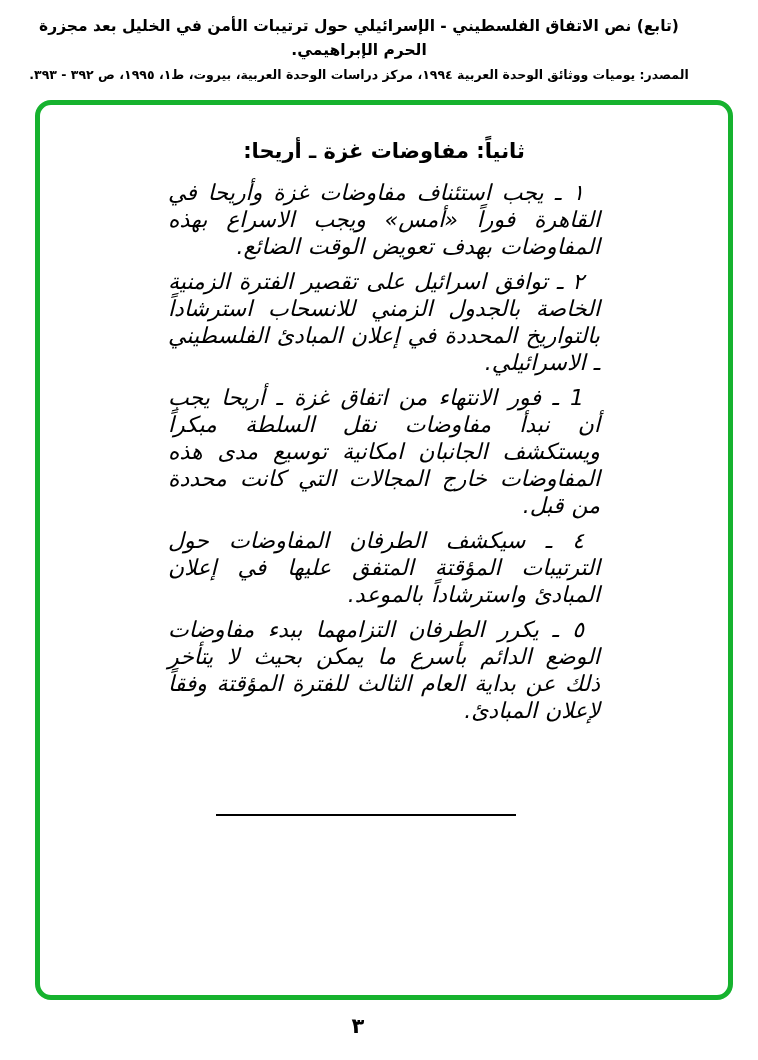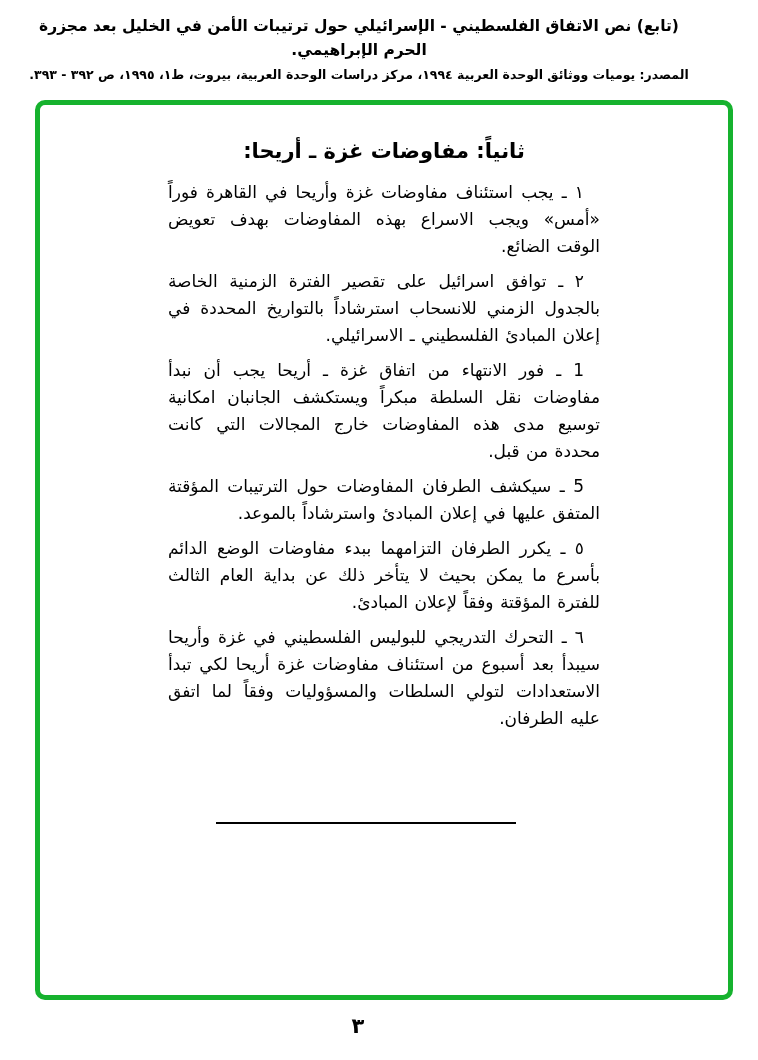--- a/index.html
+++ b/index.html
@@ -40,44 +40,45 @@
   }
   
   .document-frame {
     position: absolute;
     left: 35px;
     top: 100px;
     width: 698px;
     height: 900px;
     box-sizing: border-box;
     border: 5px solid #16b22e;
-    border-radius: 10px;
+    border-radius: 16px;
     background: #ffffff;
   }
   
   .text-column {
     width: 432px;
     margin: 0 auto;
     padding-top: 34px;
     direction: rtl;
   }
   .section-title {
     text-align: center;
     font-size: 21px;
     font-weight: bold;
     margin: 0 0 16px 0;
     letter-spacing: 0.5px;
   }
   .doc-paragraph {
-    font-size: 17px;
+    font-size: 22px;
     line-height: 27px;
     text-align: justify;
     text-indent: 16px;
     margin: 0 0 8px 0;
     word-spacing: 1px;
+    font-style: italic;
   }
   .divider-line {
     width: 300px;
     border: 0;
     border-top: 2px solid #000000;
     margin: 90px auto 0 auto;
     position: relative;
     right: 18px;
   }
   
@@ -99,21 +100,20 @@
   <div class="header-source">المصدر: يوميات ووثائق الوحدة العربية ١٩٩٤، مركز دراسات الوحدة العربية، بيروت، ط١، ١٩٩٥، ص ٣٩٢ - ٣٩٣.</div>
 </div>
 
 <div class="document-frame">
   <div class="text-column">
     <h2 class="section-title">ثانياً:  مفاوضات غزة ـ أريحا:</h2>
 
     <p class="doc-paragraph">١ ـ يجب استئناف مفاوضات غزة وأريحا في القاهرة فوراً «أمس» ويجب الاسراع بهذه المفاوضات بهدف تعويض الوقت الضائع.</p>
     <p class="doc-paragraph">٢ ـ توافق اسرائيل على تقصير الفترة الزمنية الخاصة بالجدول الزمني للانسحاب استرشاداً بالتواريخ المحددة في إعلان المبادئ الفلسطيني ـ الاسرائيلي.</p>
     <p class="doc-paragraph">1 ـ فور الانتهاء من اتفاق غزة ـ أريحا يجب أن نبدأ مفاوضات نقل السلطة مبكراً ويستكشف الجانبان امكانية توسيع مدى هذه المفاوضات خارج المجالات التي كانت محددة من قبل.</p>
-    <p class="doc-paragraph">5 ـ سيكشف الطرفان المفاوضات حول الترتيبات المؤقتة المتفق عليها في إعلان المبادئ واسترشاداً بالموعد.</p>
+    <p class="doc-paragraph">٤ ـ سيكشف الطرفان المفاوضات حول الترتيبات المؤقتة المتفق عليها في إعلان المبادئ واسترشاداً بالموعد.</p>
     <p class="doc-paragraph">٥ ـ يكرر الطرفان التزامهما ببدء مفاوضات الوضع الدائم بأسرع ما يمكن بحيث لا يتأخر ذلك عن بداية العام الثالث للفترة المؤقتة وفقاً لإعلان المبادئ.</p>
-    <p class="doc-paragraph">٦ ـ التحرك التدريجي للبوليس الفلسطيني في غزة وأريحا سيبدأ بعد أسبوع من استئناف مفاوضات غزة أريحا لكي تبدأ الاستعدادات لتولي السلطات والمسؤوليات وفقاً لما اتفق عليه الطرفان.</p>
 
     <hr class="divider-line">
   </div>
 </div>
 
 <div class="page-number">٣</div>
 
 </body></html>

